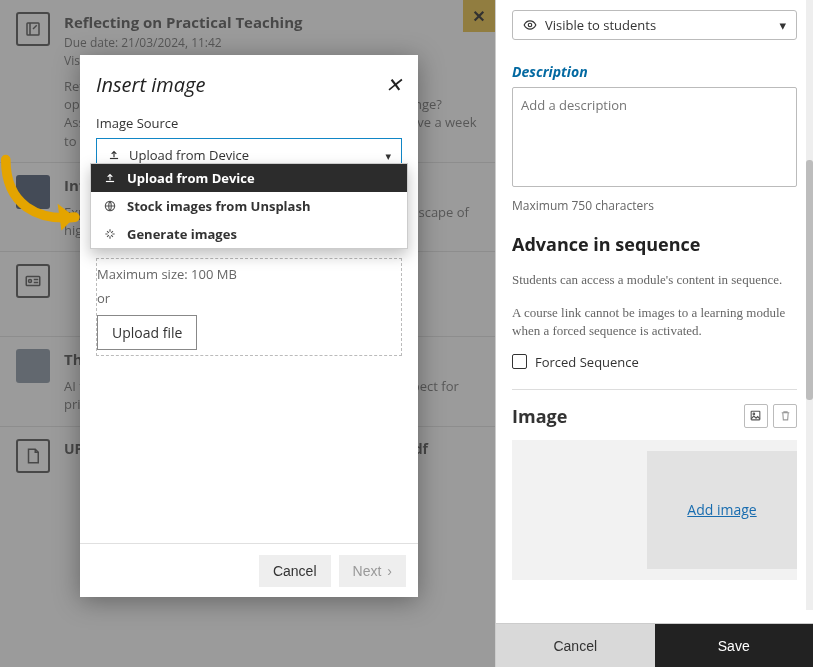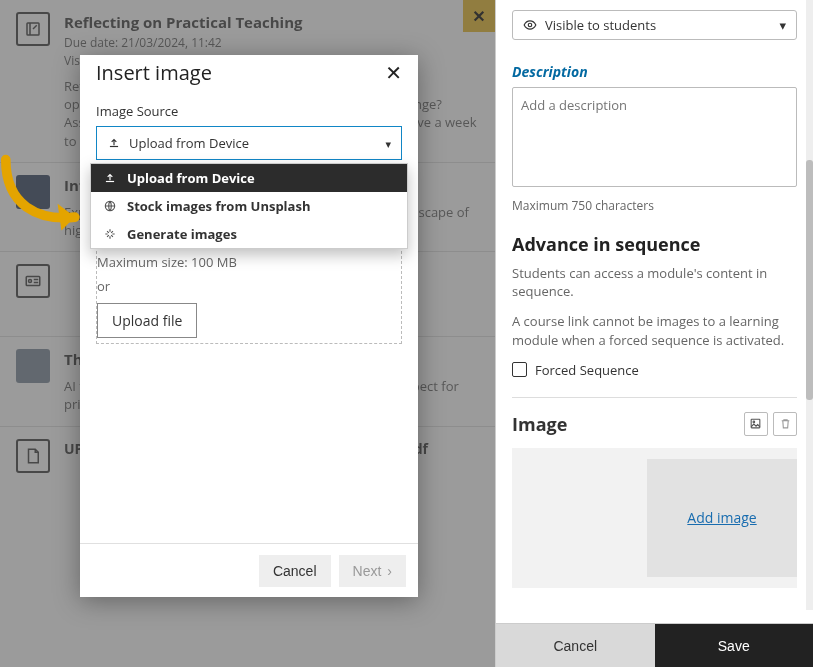--- a/index.html
+++ b/index.html
@@ -18,37 +18,37 @@
   .thumb2{background:#6e7b8a;}
   
   .right-panel{position:absolute;right:0;top:0;width:318px;height:667px;background:#fff;border-left:1px solid #ccc;padding:10px 16px 0 16px;overflow:hidden;}
   .rp-scroll{position:absolute;right:0;top:0;width:7px;height:610px;background:#eee;}
   .rp-scroll-thumb{position:absolute;right:0;top:160px;width:7px;height:240px;background:#bdbdbd;border-radius:3px;}
   .vis-select{border:1px solid #bbb;border-radius:3px;height:30px;display:flex;align-items:center;padding:0 10px;font-size:13px;color:#333;justify-content:space-between;margin:0 0 20px 0;}
   .rp-label{font-weight:700;font-size:14px;margin:22px 0 6px;color:#0369a1;font-style:italic;}
   .desc-area{width:100%;height:100px;border:1px solid #bbb;border-radius:2px;padding:8px;font-family:inherit;font-size:13px;resize:none;color:#555;}
   .desc-help{font-size:12px;color:#666;margin:6px 0 18px;}
   .rp-heading{font-size:18px;font-weight:700;margin:4px 0 6px;color:#222;}
-  .rp-text{font-size:13px;color:#666;line-height:1.4;margin:8px 0 12px;}
+  .rp-text{font-size:13px;color:#666;line-height:1.4;margin:15px 0 12px;font-family:Liberation Serif, serif;}
   .chk-row{display:flex;align-items:center;gap:8px;margin:6px 0 18px;}
   .chk{width:15px;height:15px;border:1.5px solid #333;border-radius:2px;}
   .divider{height:1px;background:#ddd;margin:0 0 14px;}
   .image-head{display:flex;align-items:flex-end;justify-content:space-between;margin-bottom:12px;}
   .image-head h4{font-size:18px;font-weight:700;margin:0;}
   .icon-btn{width:24px;height:24px;border:1px solid #bbb;display:inline-flex;align-items:center;justify-content:center;border-radius:2px;margin-left:2px;font-size:12px;color:#555;}
   .img-drop{height:140px;background:#f2f2f2;display:flex;align-items:center;justify-content:flex-end;}
   .img-drop-inner{width:150px;height:118px;background:#e2e2e2;display:flex;align-items:center;justify-content:center;}
   .add-image{color:#186caf;text-decoration:underline;font-size:14px;}
   .rp-footer{position:absolute;left:0;right:0;bottom:0;height:44px;display:flex;border-top:1px solid #ccc;}
   .rp-footer button{flex:1;border:none;font-size:14px;cursor:pointer;}
   .rp-cancel{background:#d9d9d9;color:#333;}
   .rp-save{background:#222;color:#fff;}
   
   .modal{position:absolute;left:80px;top:55px;width:338px;height:542px;background:#fff;box-shadow:0 4px 24px rgba(0,0,0,0.35);display:flex;flex-direction:column;}
-  .modal-head{display:flex;align-items:center;justify-content:space-between;padding:4px 16px 12px;}
+  .modal-head{display:flex;align-items:center;justify-content:space-between;padding:16px 16px 12px;font-style:italic;}
   .modal-head h2{margin:0;font-size:20px;font-weight:400;color:#222;}
   .modal-close{font-size:20px;color:#222;cursor:pointer;line-height:1;}
   .modal-body{padding:0 16px;flex:1;}
   .field-label{font-size:13px;color:#333;margin:4px 0 6px;}
   .combo{border:1px solid #1186c6;height:34px;display:flex;align-items:center;padding:0 10px;font-size:13px;color:#333;gap:8px;justify-content:flex-start;position:relative;}
   .combo .caret{margin-left:auto;font-size:11px;color:#333;}
   .dropdown{position:absolute;left:90px;top:163px;width:318px;background:#fff;border:1px solid #ccc;box-shadow:0 6px 14px rgba(0,0,0,0.25);}
   .dd-item{height:28px;display:flex;align-items:center;gap:10px;padding:0 12px;font-size:13px;color:#333;font-weight:bold;}
   .dd-item.selected{background:#2c2c2c;color:#fff;font-weight:700;}
   .dd-item svg,.dd-item .dd-icon{width:14px;height:14px;flex:0 0 14px;}

